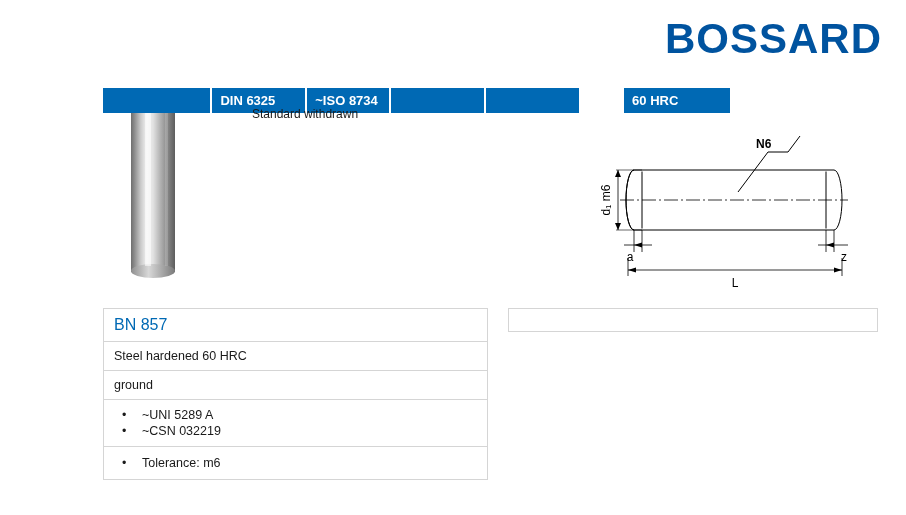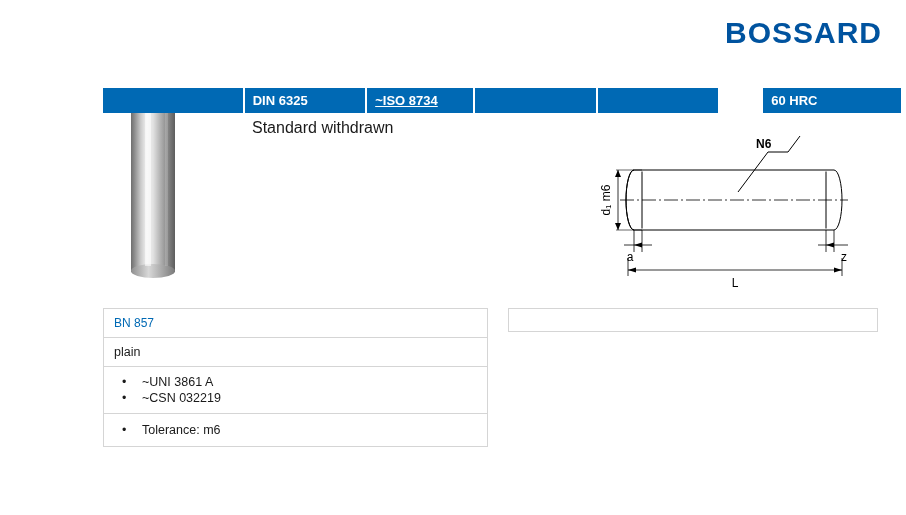--- a/index.html
+++ b/index.html
@@ -16,62 +16,62 @@
     overflow: hidden;
   }
 
   
   .brand {
     position: absolute;
     top: 18px;
     right: 24px;
     font-family: "Liberation Sans", sans-serif;
     font-weight: bold;
-    font-size: 30px;
+    font-size: 42px;
     letter-spacing: 1px;
     color: #00539f;
     line-height: 1;
     user-select: none;
   }
 
   
   .header-bar {
     position: absolute;
     left: 103px;
     top: 88px;
-    width: 798px;
+    width: 627px;
     height: 25px;
     display: flex;
     background: #ffffff;
   }
   .hb-cell {
     background: #0069b4;
     color: #ffffff;
     font-weight: bold;
     font-size: 13px;
     display: flex;
     align-items: center;
     padding-left: 8px;
     box-sizing: border-box;
     margin-right: 2px;
   }
   .hb-cell:last-child { margin-right: 0; margin-left: 43px; }
   .hb-1 { width: 145px; }
   .hb-2 { width: 125px; }
-  .hb-3 { width: 110px; text-decoration: underline; }
+  .hb-3 { width: 110px; }
   .hb-4 { width: 125px; }
   .hb-5 { width: 125px; }
   .hb-6 { width: 143px; }
 
   
   .withdrawn {
     position: absolute;
     left: 252px;
-    top: 119px;
-    font-size: 16px;
+    top: 107px;
+    font-size: 12px;
     color: #1a1a1a;
   }
 
   
   .photo {
     position: absolute;
     left: 103px;
     top: 88px;
     width: 140px;
     height: 200px;
@@ -99,21 +99,21 @@
   }
   .info-row {
     border-bottom: 1px solid #d5d5d5;
     padding: 7px 10px;
     font-size: 12.5px;
     box-sizing: border-box;
     min-height: 26px;
   }
   .info-row.bn {
     color: #0069b4;
-    font-size: 12px;
+    font-size: 16px;
   }
   .info-row.title {
     font-weight: bold;
     font-size: 13.5px;
   }
   .bullets {
     list-style: none;
     margin: 0;
     padding: 0;
   }
@@ -265,24 +265,25 @@
       <line x1="56" y1="140" x2="270" y2="140"></line>
       <path d="M 56 140 l 8 -2.5 l 0 5 z" fill="#000000" stroke="none"></path>
       <path d="M 270 140 l -8 -2.5 l 0 5 z" fill="#000000" stroke="none"></path>
     </g>
     <text class="svg-txt" x="163" y="157" text-anchor="middle">L</text>
   </svg>
 </div>
 
 <div class="info-table">
   <div class="info-row bn">BN 857</div>
-  <div class="info-row">plain</div>
+  <div class="info-row">Steel hardened 60 HRC</div>
+  <div class="info-row">ground</div>
   <div class="info-row">
     <ul class="bullets">
-      <li>~UNI 3861 A</li>
+      <li>~UNI 5289 A</li>
       <li>~CSN 032219</li>
     </ul>
   </div>
   <div class="info-row">
     <ul class="bullets tol">
       <li>Tolerance: m6</li>
     </ul>
   </div>
 </div>
 

